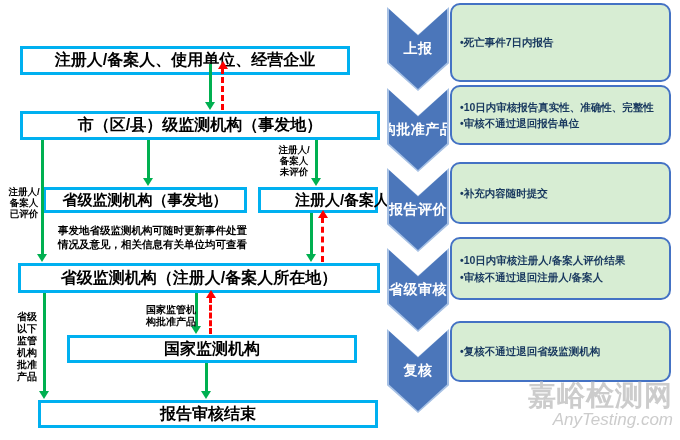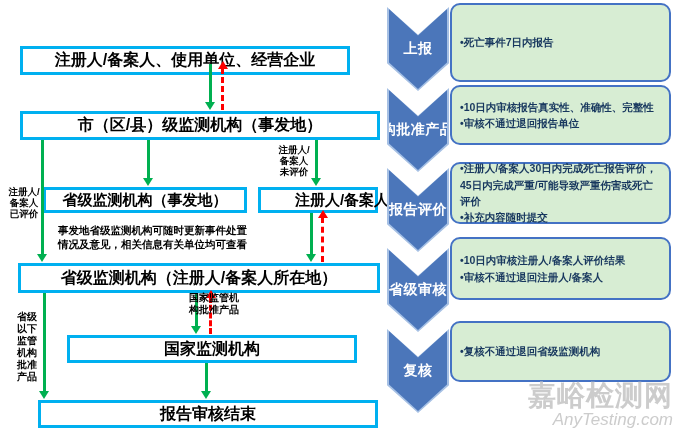--- a/index.html
+++ b/index.html
@@ -49,21 +49,21 @@
   .g8{left:205px;top:363px;height:29px;}
 
   
   .slabel{
     position:absolute;color:#000;font-weight:bold;
     white-space:pre-line;line-height:11px;font-size:9.5px;text-align:center;
   }
   .lb-evaluated{left:4px;top:186px;width:40px;}
   .lb-not-evaluated{left:274px;top:144px;width:40px;}
   .lb-note{left:58px;top:223px;width:230px;font-size:10.5px;line-height:14px;text-align:left;font-weight:bold;}
-  .lb-national{left:141px;top:292px;width:60px;font-size:10px;line-height:12px;text-align:left;margin-left:48px;}
+  .lb-national{left:141px;top:304px;width:60px;font-size:10px;line-height:12px;text-align:center;}
   .lb-subprov{left:17px;top:311px;width:26px;font-size:10px;line-height:12px;text-align:left;}
 
   
   .chev{
     position:absolute;left:387px;width:62px;height:84px;
     clip-path:polygon(0 0,50% 33%,100% 0,100% 67%,50% 100%,0 67%);
     background:#a6c0e4;
   }
   .chev-in{
     position:absolute;inset:2px;
@@ -164,21 +164,20 @@
 </div>
 
 <div class="gbox gbox1">
     <div class="bullet">•死亡事件7日内报告</div>
   </div>
 <div class="gbox gbox2">
     <div class="bullet">•10日内审核报告真实性、准确性、完整性</div>
     <div class="bullet">•审核不通过退回报告单位</div>
   </div>
 <div class="gbox gbox3">
-    <div class="bullet">•注册人/备案人30日内完成死亡报告评价，45日内完成严重/可能导致严重伤害或死亡评价</div>
     <div class="bullet">•补充内容随时提交</div>
   </div>
 <div class="gbox gbox4">
     <div class="bullet">•10日内审核注册人/备案人评价结果</div>
     <div class="bullet">•审核不通过退回注册人/备案人</div>
   </div>
 <div class="gbox gbox5">
     <div class="bullet">•复核不通过退回省级监测机构</div>
   </div>
 

